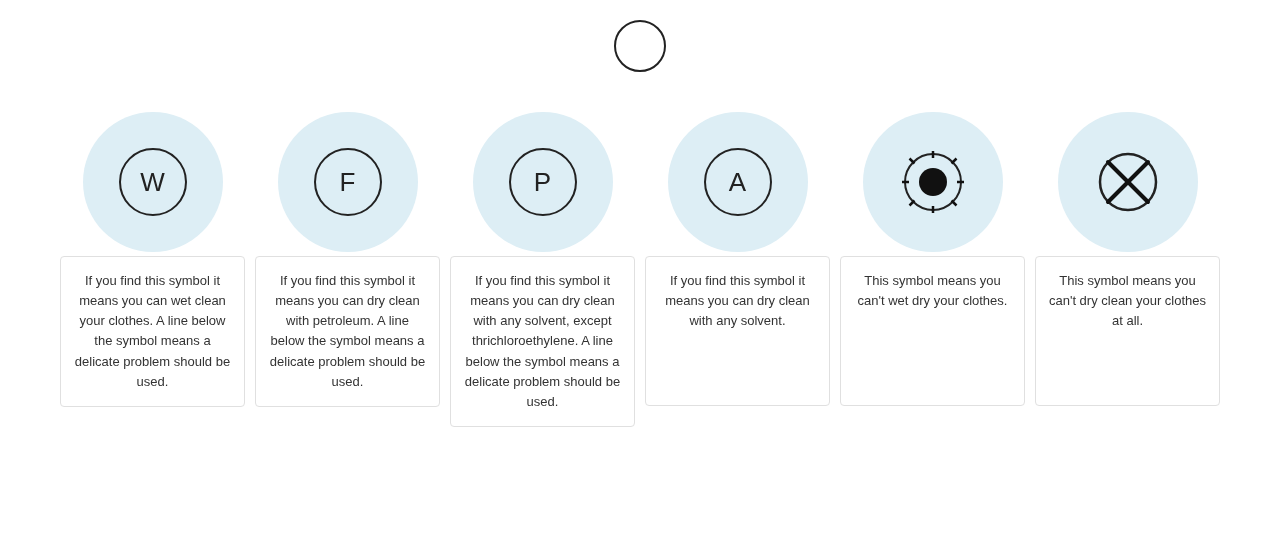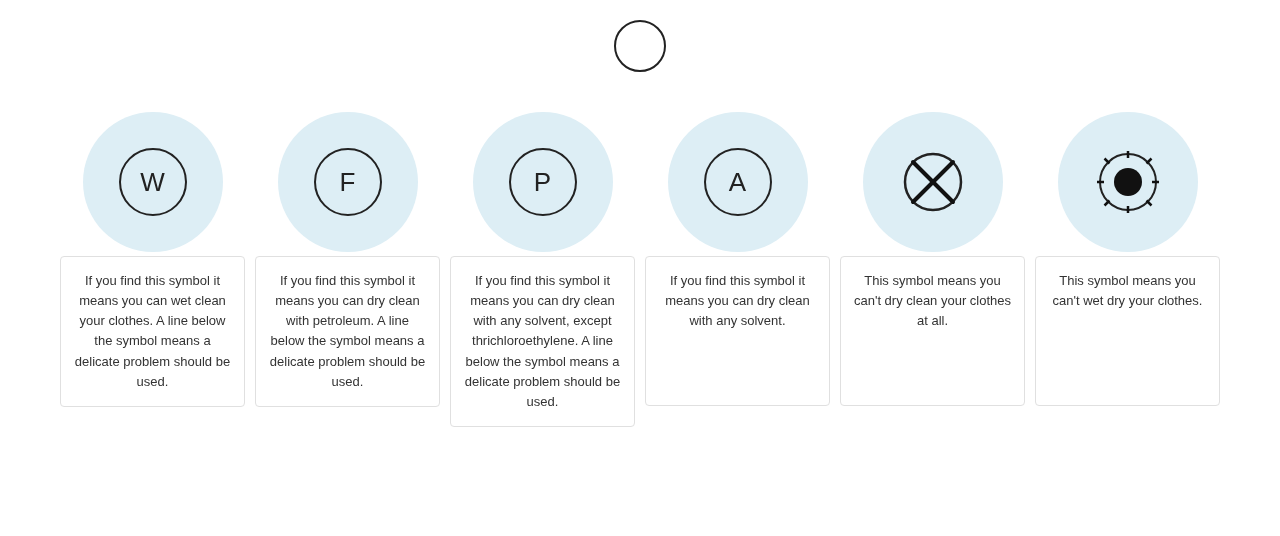--- a/index.html
+++ b/index.html
@@ -131,47 +131,47 @@
     </div>
     <div class="description-box">
       <span>If you find this symbol it means you can dry clean with any solvent.</span>
     </div>
   </div>
 
   <div class="card">
     <div class="icon-bubble">
       <svg class="symbol-svg" viewBox="0 0 68 68" xmlns="http://www.w3.org/2000/svg">
 
-        <circle cx="34" cy="34" r="28" fill="none" stroke="#222" stroke-width="2.5"></circle>
-
-        <line x1="14" y1="14" x2="54" y2="54" stroke="#111" stroke-width="4" stroke-linecap="round"></line>
-        <line x1="54" y1="14" x2="14" y2="54" stroke="#111" stroke-width="4" stroke-linecap="round"></line>
-      </svg>
-    </div>
-    <div class="description-box">
-      <span>This symbol means you can't dry clean your clothes at all.</span>
-    </div>
-  </div>
-
-  <div class="card">
-    <div class="icon-bubble">
-      <svg class="symbol-svg" viewBox="0 0 68 68" xmlns="http://www.w3.org/2000/svg">
-
         <circle cx="34" cy="34" r="28" fill="none" stroke="#222" stroke-width="2"></circle>
 
         <circle cx="34" cy="34" r="14" fill="#111"></circle>
 
         <line x1="34" y1="3" x2="34" y2="10" stroke="#111" stroke-width="2.5"></line>
         <line x1="34" y1="58" x2="34" y2="65" stroke="#111" stroke-width="2.5"></line>
         <line x1="3" y1="34" x2="10" y2="34" stroke="#111" stroke-width="2.5"></line>
         <line x1="58" y1="34" x2="65" y2="34" stroke="#111" stroke-width="2.5"></line>
         <line x1="10.5" y1="10.5" x2="15.5" y2="15.5" stroke="#111" stroke-width="2.5"></line>
         <line x1="52.5" y1="52.5" x2="57.5" y2="57.5" stroke="#111" stroke-width="2.5"></line>
         <line x1="57.5" y1="10.5" x2="52.5" y2="15.5" stroke="#111" stroke-width="2.5"></line>
         <line x1="10.5" y1="57.5" x2="15.5" y2="52.5" stroke="#111" stroke-width="2.5"></line>
       </svg>
     </div>
     <div class="description-box">
       <span>This symbol means you can't wet dry your clothes.</span>
     </div>
   </div>
 
+  <div class="card">
+    <div class="icon-bubble">
+      <svg class="symbol-svg" viewBox="0 0 68 68" xmlns="http://www.w3.org/2000/svg">
+
+        <circle cx="34" cy="34" r="28" fill="none" stroke="#222" stroke-width="2.5"></circle>
+
+        <line x1="14" y1="14" x2="54" y2="54" stroke="#111" stroke-width="4" stroke-linecap="round"></line>
+        <line x1="54" y1="14" x2="14" y2="54" stroke="#111" stroke-width="4" stroke-linecap="round"></line>
+      </svg>
+    </div>
+    <div class="description-box">
+      <span>This symbol means you can't dry clean your clothes at all.</span>
+    </div>
+  </div>
+
 </div>
 
 </body></html>

